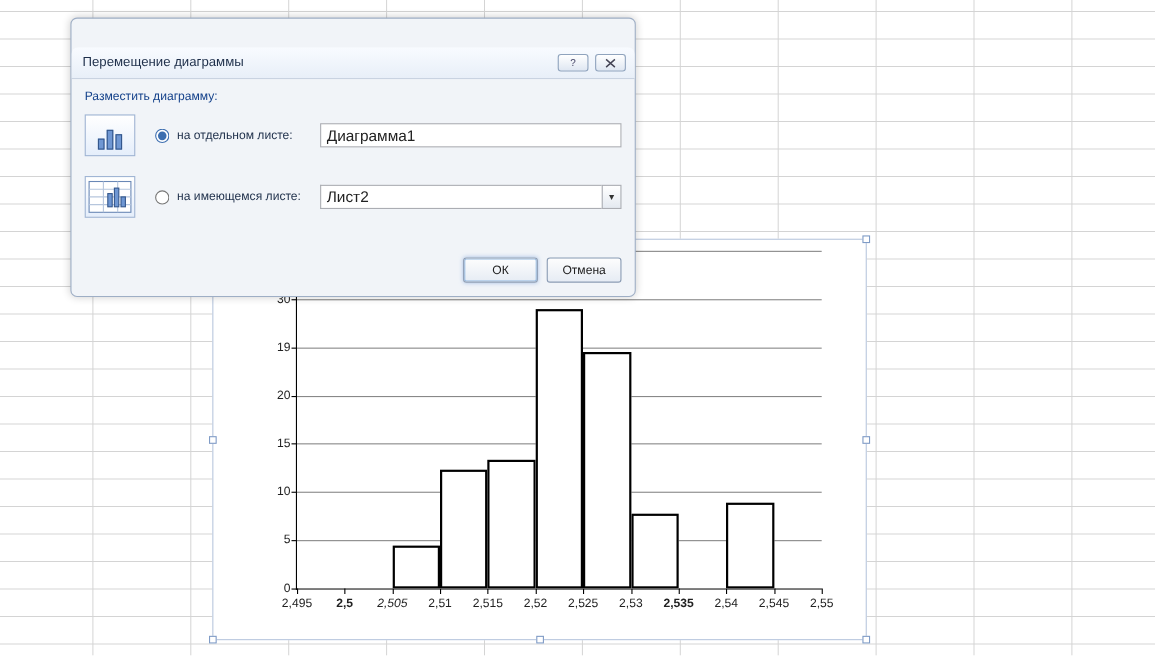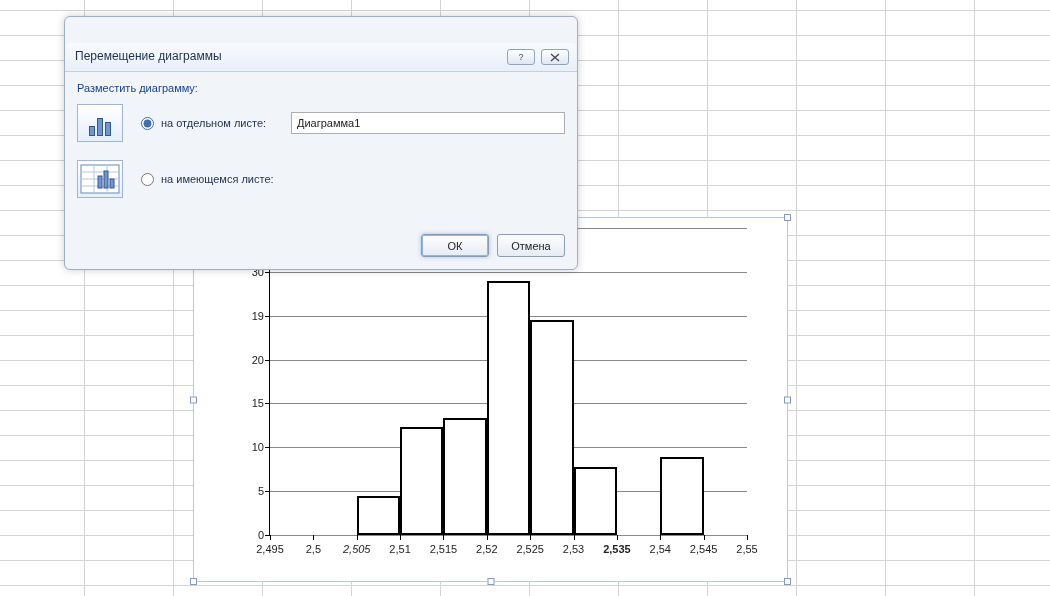--- a/index.html
+++ b/index.html
@@ -114,21 +114,21 @@
     }
     .radio-wrap label {
       color: #1e2f4a;
     }
     .text-field {
       flex: 1;
       height: 22px;
       border: 1px solid #abadb3;
       background: #fff;
       padding: 3px 5px;
-      font-size: 11px;
+      font-size: 14px;
       color: #222;
     }
     .combo-wrap {
       flex: 1;
       display: flex;
       align-items: stretch;
       height: 22px;
     }
     .combo-wrap .text-field {
       border-right: none;
@@ -290,21 +290,21 @@
         <div class="ytick" style="top: 28.5714%;">19</div>
         <div class="gridline" style="top: 14.2857%;"></div>
         <div class="ytickmark" style="top: 14.2857%;"></div>
         <div class="ytick" style="top: 14.2857%;">30</div>
         <div class="gridline" style="top: 0%;"></div>
         <div class="ytickmark" style="top: 0%;"></div>
         <div class="ytick" style="top: 0%;">35</div>
         <div class="xtickmark" style="left: 0%;"></div>
         <div class="xtick" style="left: 0%; text-align: center;">2,495</div>
         <div class="xtickmark" style="left: 9.09091%;"></div>
-        <div class="xtick" style="left: 9.09091%;">2,5</div>
+        <div class="xtick" style="left: 9.09091%; font-weight: bold;">2,5</div>
         <div class="xtickmark" style="left: 18.1818%;"></div>
         <div class="xtick" style="left: 18.1818%; font-style: italic;">2,505</div>
         <div class="xtickmark" style="left: 27.2727%;"></div>
         <div class="xtick" style="left: 27.2727%;">2,51</div>
         <div class="xtickmark" style="left: 36.3636%;"></div>
         <div class="xtick" style="left: 36.3636%;">2,515</div>
         <div class="xtickmark" style="left: 45.4545%;"></div>
         <div class="xtick" style="left: 45.4545%;">2,52</div>
         <div class="xtickmark" style="left: 54.5455%;"></div>
         <div class="xtick" style="left: 54.5455%;">2,525</div>
@@ -370,19 +370,25 @@
           <line x1="27" y1="1" x2="27" y2="29" stroke="#b6c6dd"></line>
           <rect x="18" y="12" width="4" height="12" fill="#6f97d3" stroke="#34578c"></rect>
           <rect x="24" y="7" width="4" height="17" fill="#6f97d3" stroke="#34578c"></rect>
           <rect x="30" y="15" width="4" height="9" fill="#6f97d3" stroke="#34578c"></rect>
         </svg>
       </div>
       <div class="radio-wrap">
         <input type="radio" name="place" id="r2" style="">
         <label for="r2">на имеющемся листе:</label>
       </div>
+      <div class="combo-wrap">
+        <input class="text-field" type="text" value="Лист2" style="">
+        <div class="combo-btn">
+          <span>▼</span>
+        </div>
+      </div>
     </div>
   </div>
   <div class="dialog-buttons">
     <button class="dlg-btn primary">ОК</button>
     <button class="dlg-btn">Отмена</button>
   </div>
 </div>
 
 </body></html>

